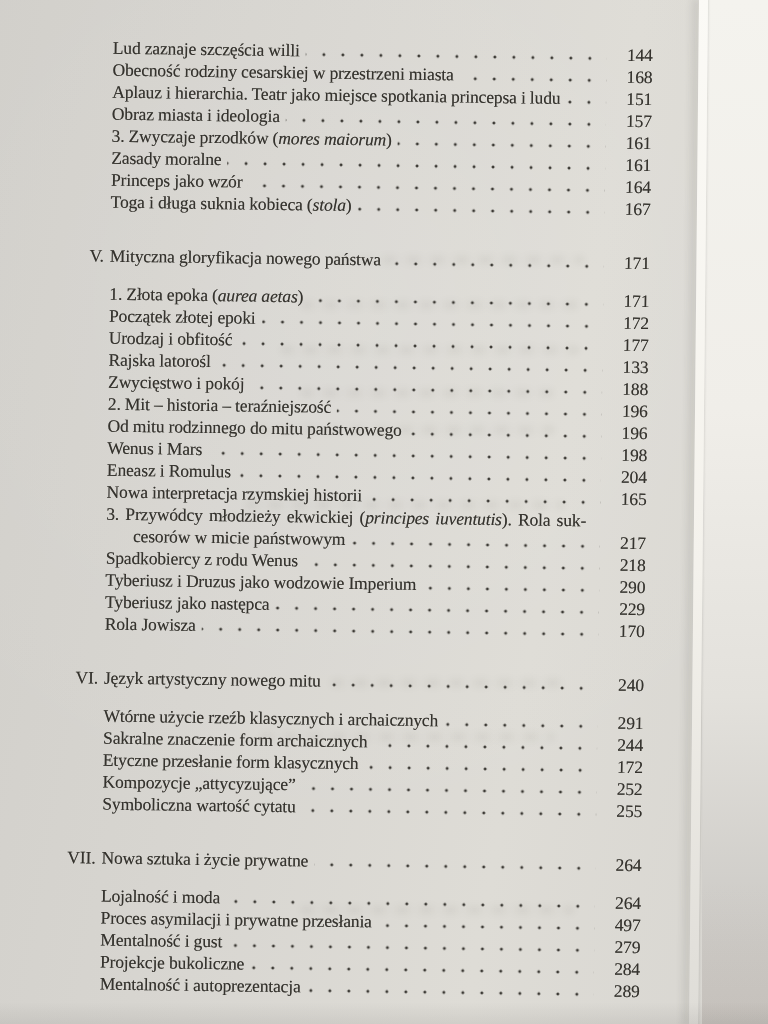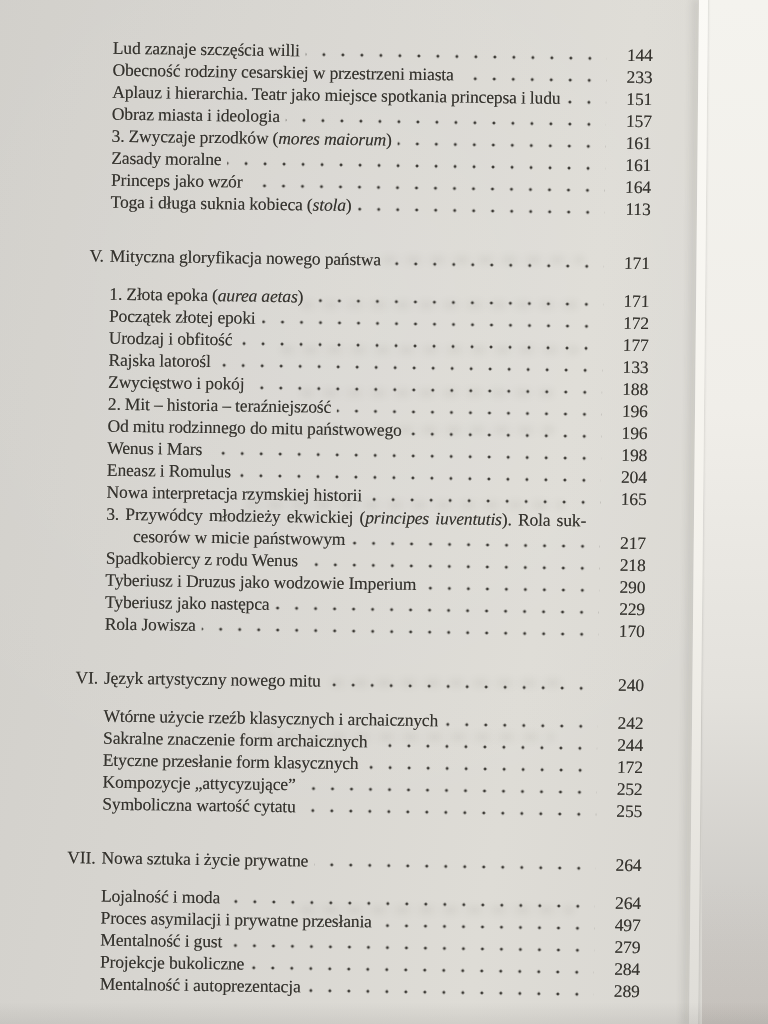--- a/index.html
+++ b/index.html
@@ -95,21 +95,21 @@
       <div class="row">
     <span class="roman"></span>
     <span class="title"><span>Lud zaznaje szczęścia willi</span></span>
     <span class="leader"></span>
     <span class="pagenum">144</span>
   </div>
       <div class="row">
     <span class="roman"></span>
     <span class="title"><span>Obecność rodziny cesarskiej w przestrzeni miasta</span></span>
     <span class="leader"></span>
-    <span class="pagenum">233</span>
+    <span class="pagenum">168</span>
   </div>
       <div class="row">
     <span class="roman"></span>
     <span class="title"><span>Aplauz i hierarchia. Teatr jako miejsce spotkania princepsa i ludu</span></span>
     <span class="leader"></span>
     <span class="pagenum">151</span>
   </div>
       <div class="row">
     <span class="roman"></span>
     <span class="title"><span>Obraz miasta i ideologia</span></span>
@@ -131,21 +131,21 @@
       <div class="row">
     <span class="roman"></span>
     <span class="title"><span>Princeps jako wzór</span></span>
     <span class="leader"></span>
     <span class="pagenum">164</span>
   </div>
       <div class="row">
     <span class="roman"></span>
     <span class="title"><span>Toga i długa suknia kobieca (</span><span class="it">stola</span><span>)</span></span>
     <span class="leader"></span>
-    <span class="pagenum">113</span>
+    <span class="pagenum">167</span>
   </div>
       <div class="row chapter">
     <span class="roman">V.</span>
     <span class="title"><span>Mityczna gloryfikacja nowego państwa</span></span>
     <span class="leader"></span>
     <span class="pagenum">171</span>
   </div>
       <div class="row">
     <span class="roman"></span>
     <span class="title"><span>1. Złota epoka (</span><span class="it">aurea aetas</span><span>)</span></span>
@@ -245,21 +245,21 @@
       <div class="row chapter">
     <span class="roman">VI.</span>
     <span class="title"><span>Język artystyczny nowego mitu</span></span>
     <span class="leader"></span>
     <span class="pagenum">240</span>
   </div>
       <div class="row">
     <span class="roman"></span>
     <span class="title"><span>Wtórne użycie rzeźb klasycznych i archaicznych</span></span>
     <span class="leader"></span>
-    <span class="pagenum">242</span>
+    <span class="pagenum">291</span>
   </div>
       <div class="row">
     <span class="roman"></span>
     <span class="title"><span>Sakralne znaczenie form archaicznych</span></span>
     <span class="leader"></span>
     <span class="pagenum">244</span>
   </div>
       <div class="row">
     <span class="roman"></span>
     <span class="title"><span>Etyczne przesłanie form klasycznych</span></span>

